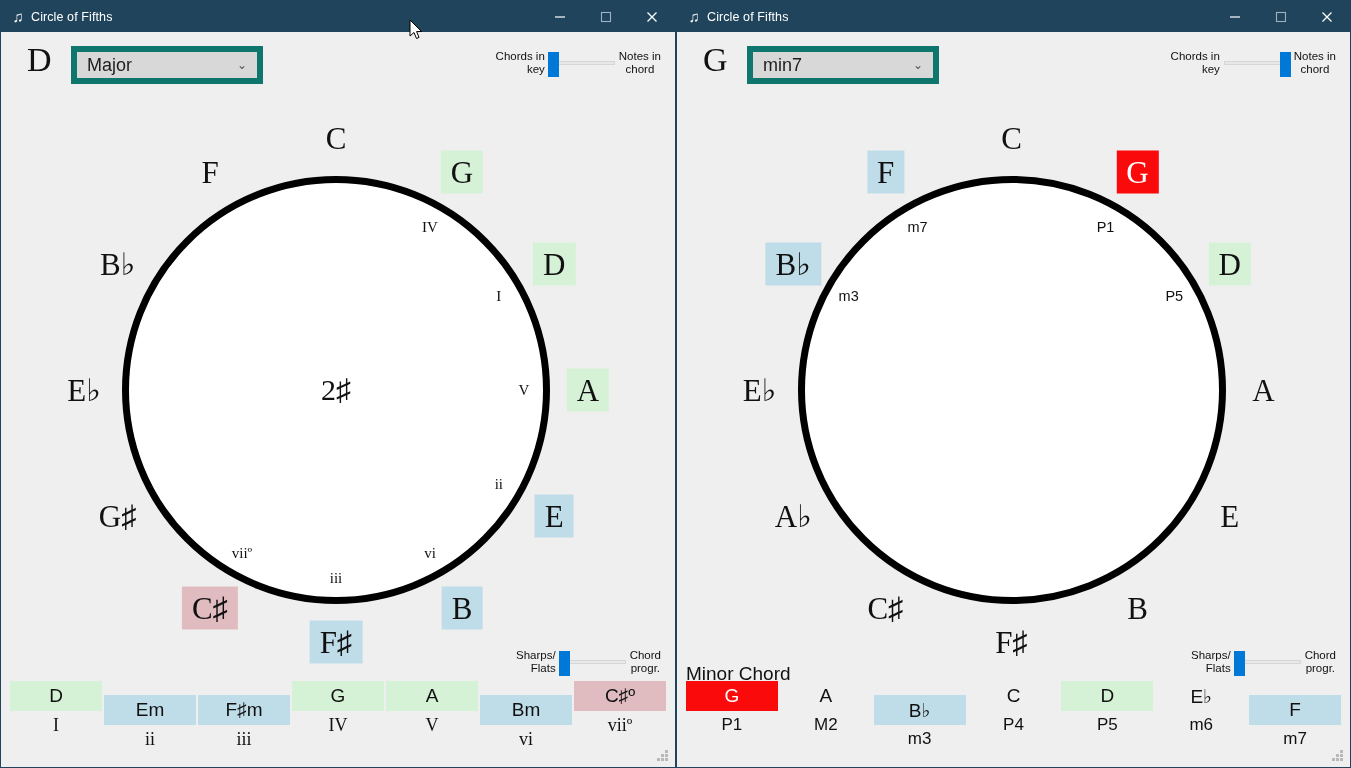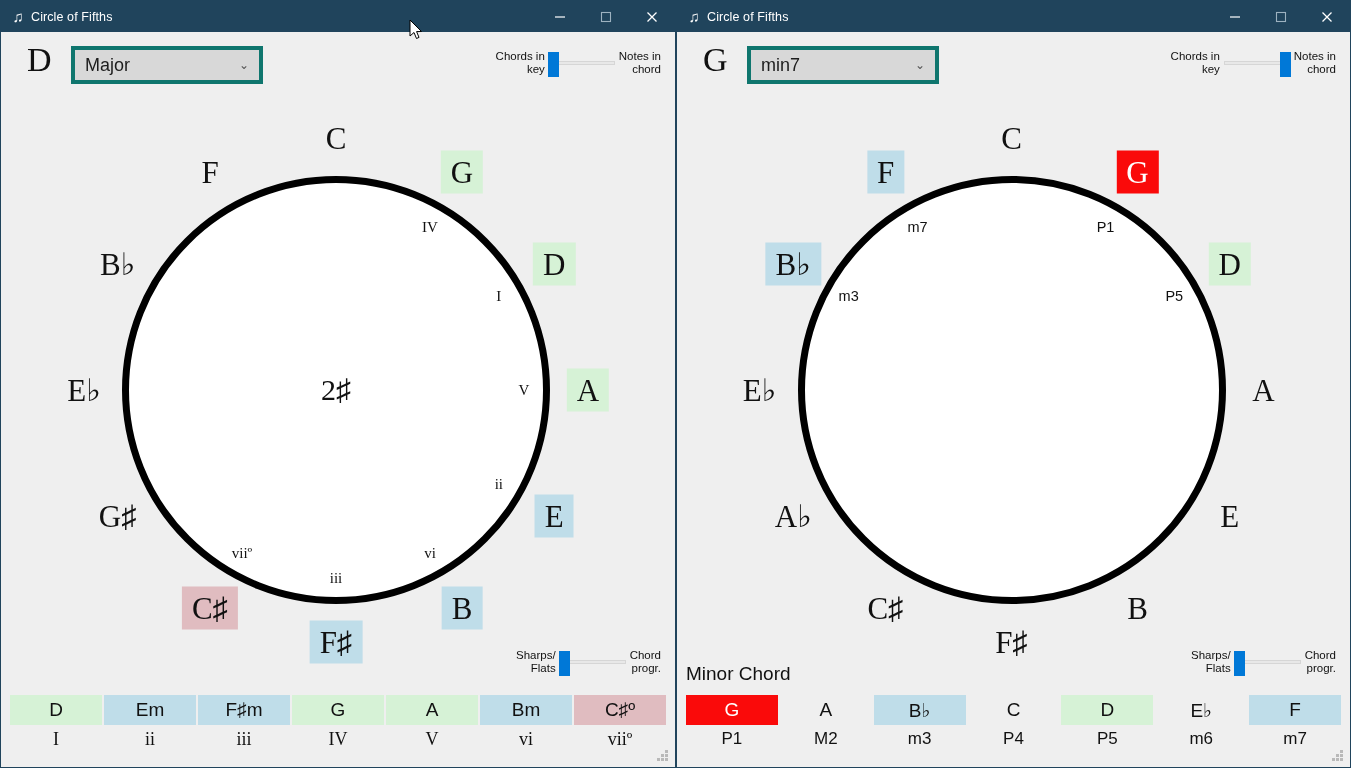--- a/index.html
+++ b/index.html
@@ -48,35 +48,35 @@
   
   .toolbar { position: absolute; left: 0; top: 0; right: 0; height: 62px; }
   .key-letter {
     position: absolute; left: 26px; top: 11px;
     font-size: 34px; color: #111; font-family: "Liberation Serif", serif;
     line-height: 1;
   }
   .mode-select {
     position: absolute; left: 70px; top: 50px;
     width: 192px; height: 38px;
-    background: #d8d8d8; border: 4px solid #0f766e;
+    background: #d8d8d8; border: 6px solid #0f766e;
     display: flex; align-items: center; padding: 12px 10px;
     font-size: 18px; color: #1d1d1d;
   }
   .mode-select .val { flex: 1; }
   .mode-select .chev { color: #555; font-size: 12px; }
 
   
   .slider-grp { position: absolute; display: flex; align-items: center; gap: 4px; }
   .slider-lbl {
     font-size: 11.5px; color: #111; line-height: 13px;
     white-space: pre-line;
   }
   .slider-lbl.left  { text-align: right; }
-  .slider-lbl.right { text-align: right; }
+  .slider-lbl.right { text-align: center; }
   .slider-track {
     position: relative; width: 66px; height: 4px;
     background: #e8e8e8; border: 1px solid #d6d6d6;
   }
   .slider-thumb {
     position: absolute; top: -10px; width: 11px; height: 25px;
     background: #0078d7;
   }
   .slider-thumb.pos-left  { left: -2px; }
   .slider-thumb.pos-right { right: -2px; }
@@ -119,21 +119,21 @@
   .chord-table {
     position: absolute; left: 9px; right: 9px; bottom: 14px;
     display: flex; gap: 2px;
   }
   .chord-col { flex: 1; display: flex; flex-direction: column; align-items: stretch; }
   .chord-box {
     height: 30px; display: flex; align-items: center; justify-content: center;
     font-size: 19px; color: #111; background: transparent;
   }
   .chord-box.hl-green { background: #d6f2d6; }
-  .chord-box.hl-blue  { background: #bfdde9; }
+  .chord-box.hl-blue  { background: #bfdde9; margin-top: 14px; }
   .chord-box.hl-pink  { background: #e0bcc0; }
   .chord-box.hl-red   { background: #fa0a0a; color: #ffffff; }
   .chord-deg {
     height: 28px; display: flex; align-items: center; justify-content: center;
     font-size: 18px; color: #111; font-family: "Liberation Serif", serif;
   }
   .chord-deg.sans { font-family: "Liberation Sans", sans-serif; font-size: 17px; }
 
   .grip { position: absolute; right: 6px; bottom: 5px; width: 13px; height: 13px; }
   .grip i {

